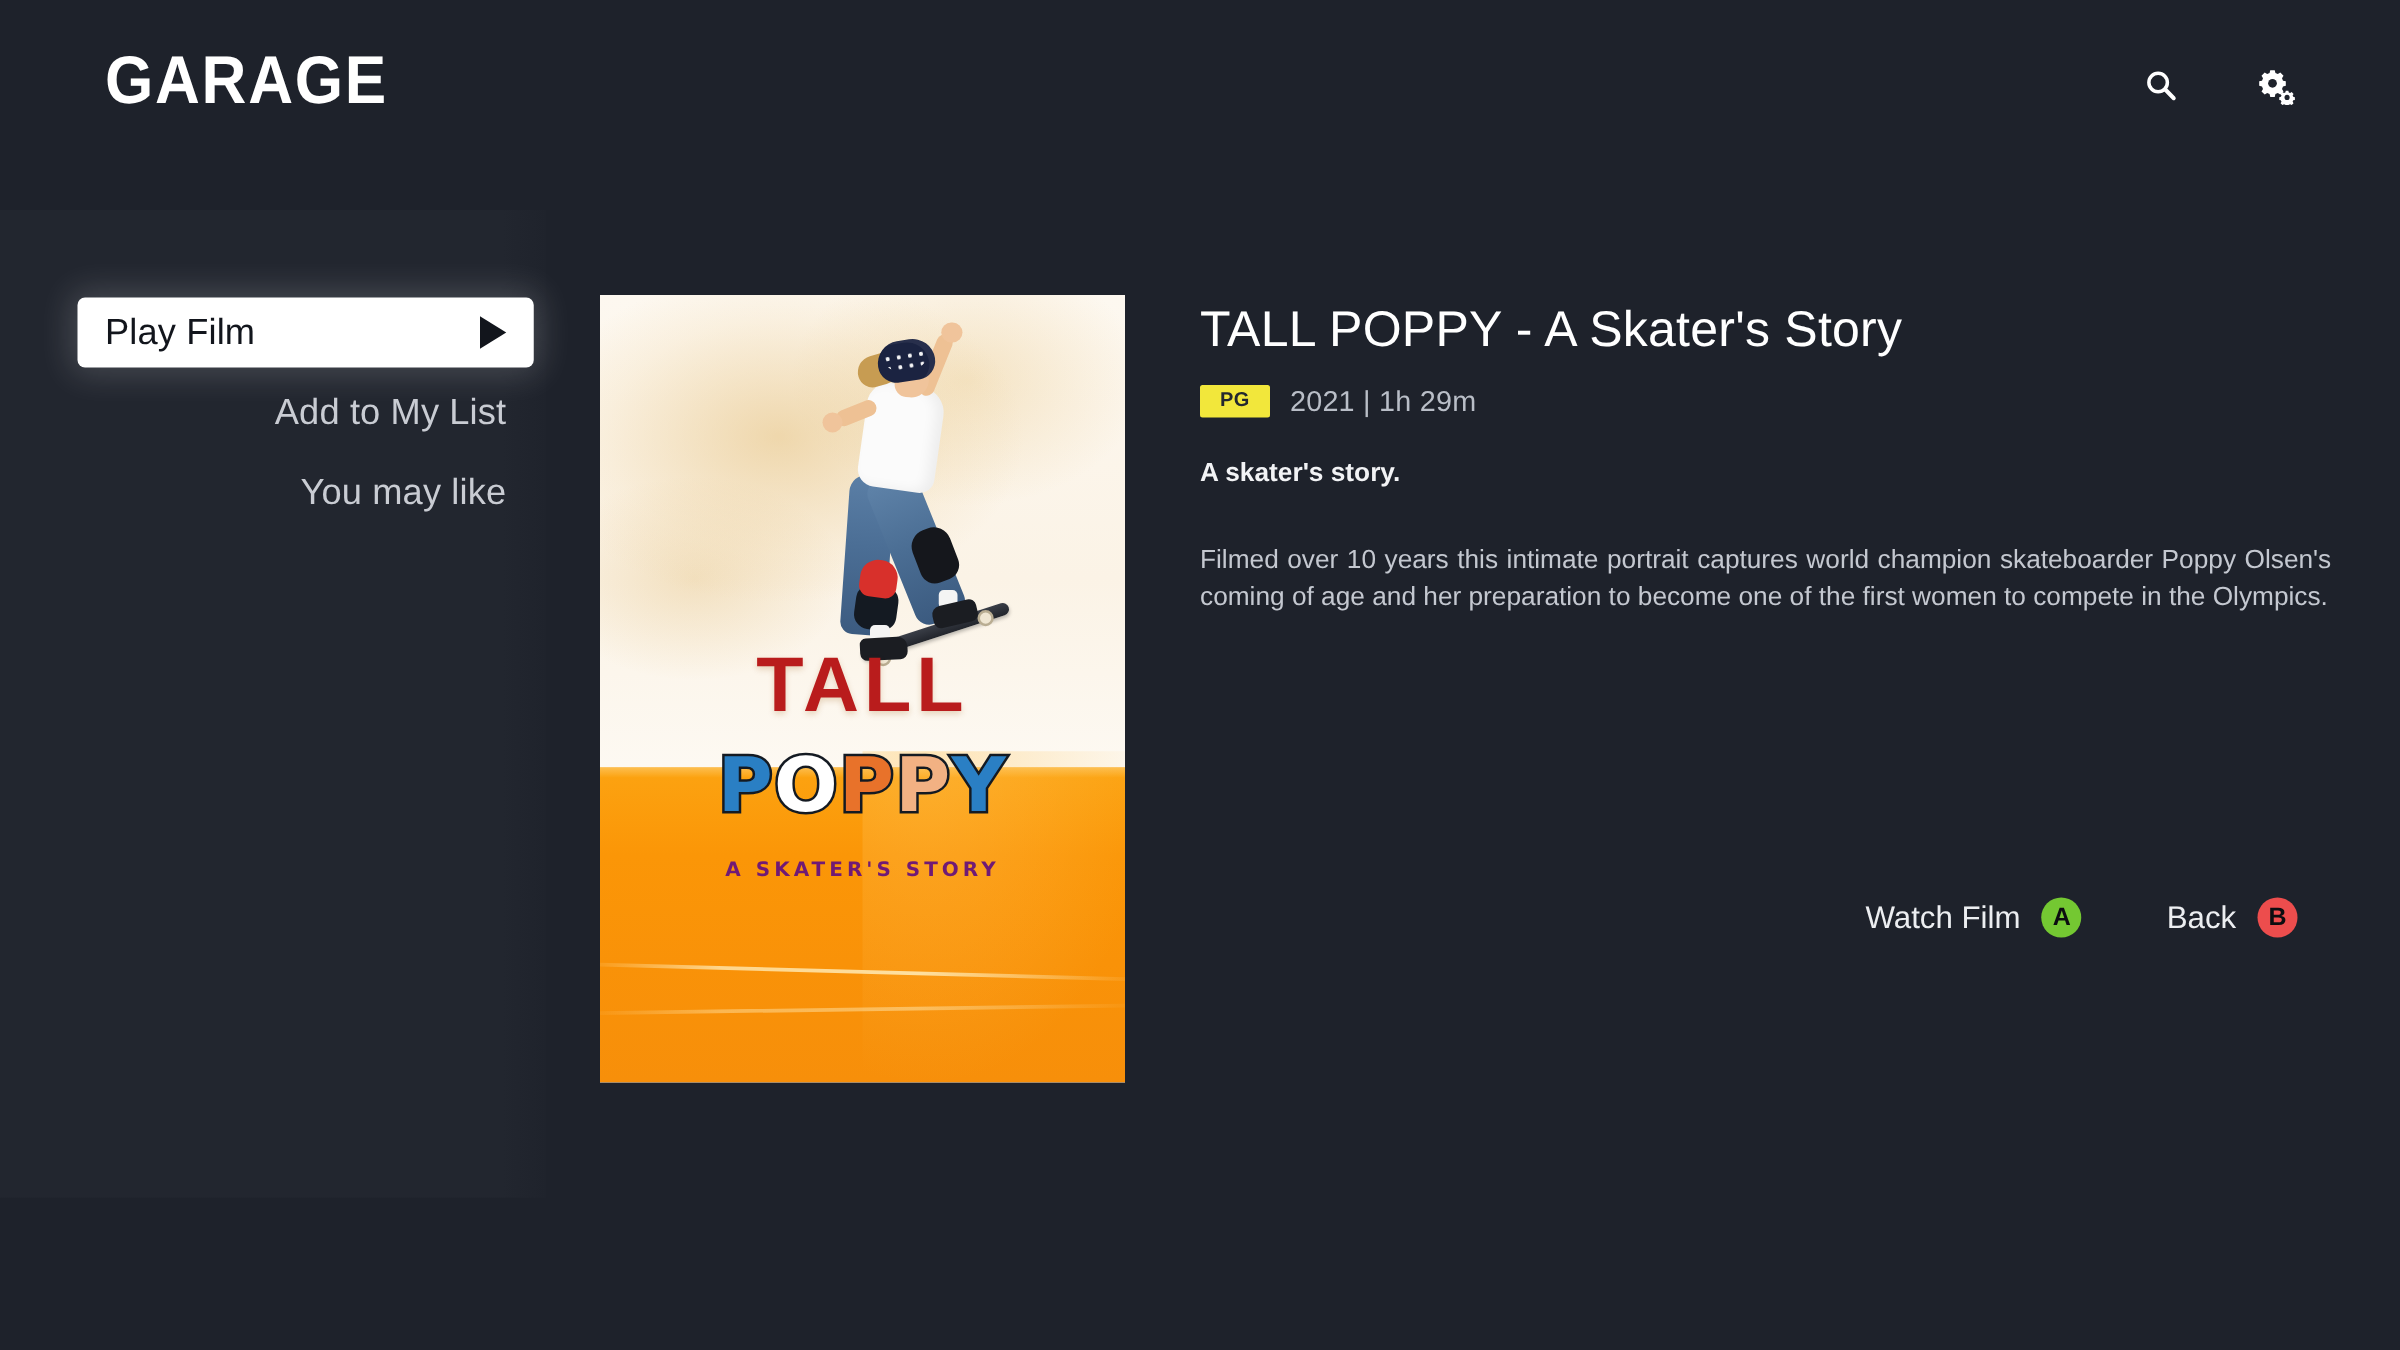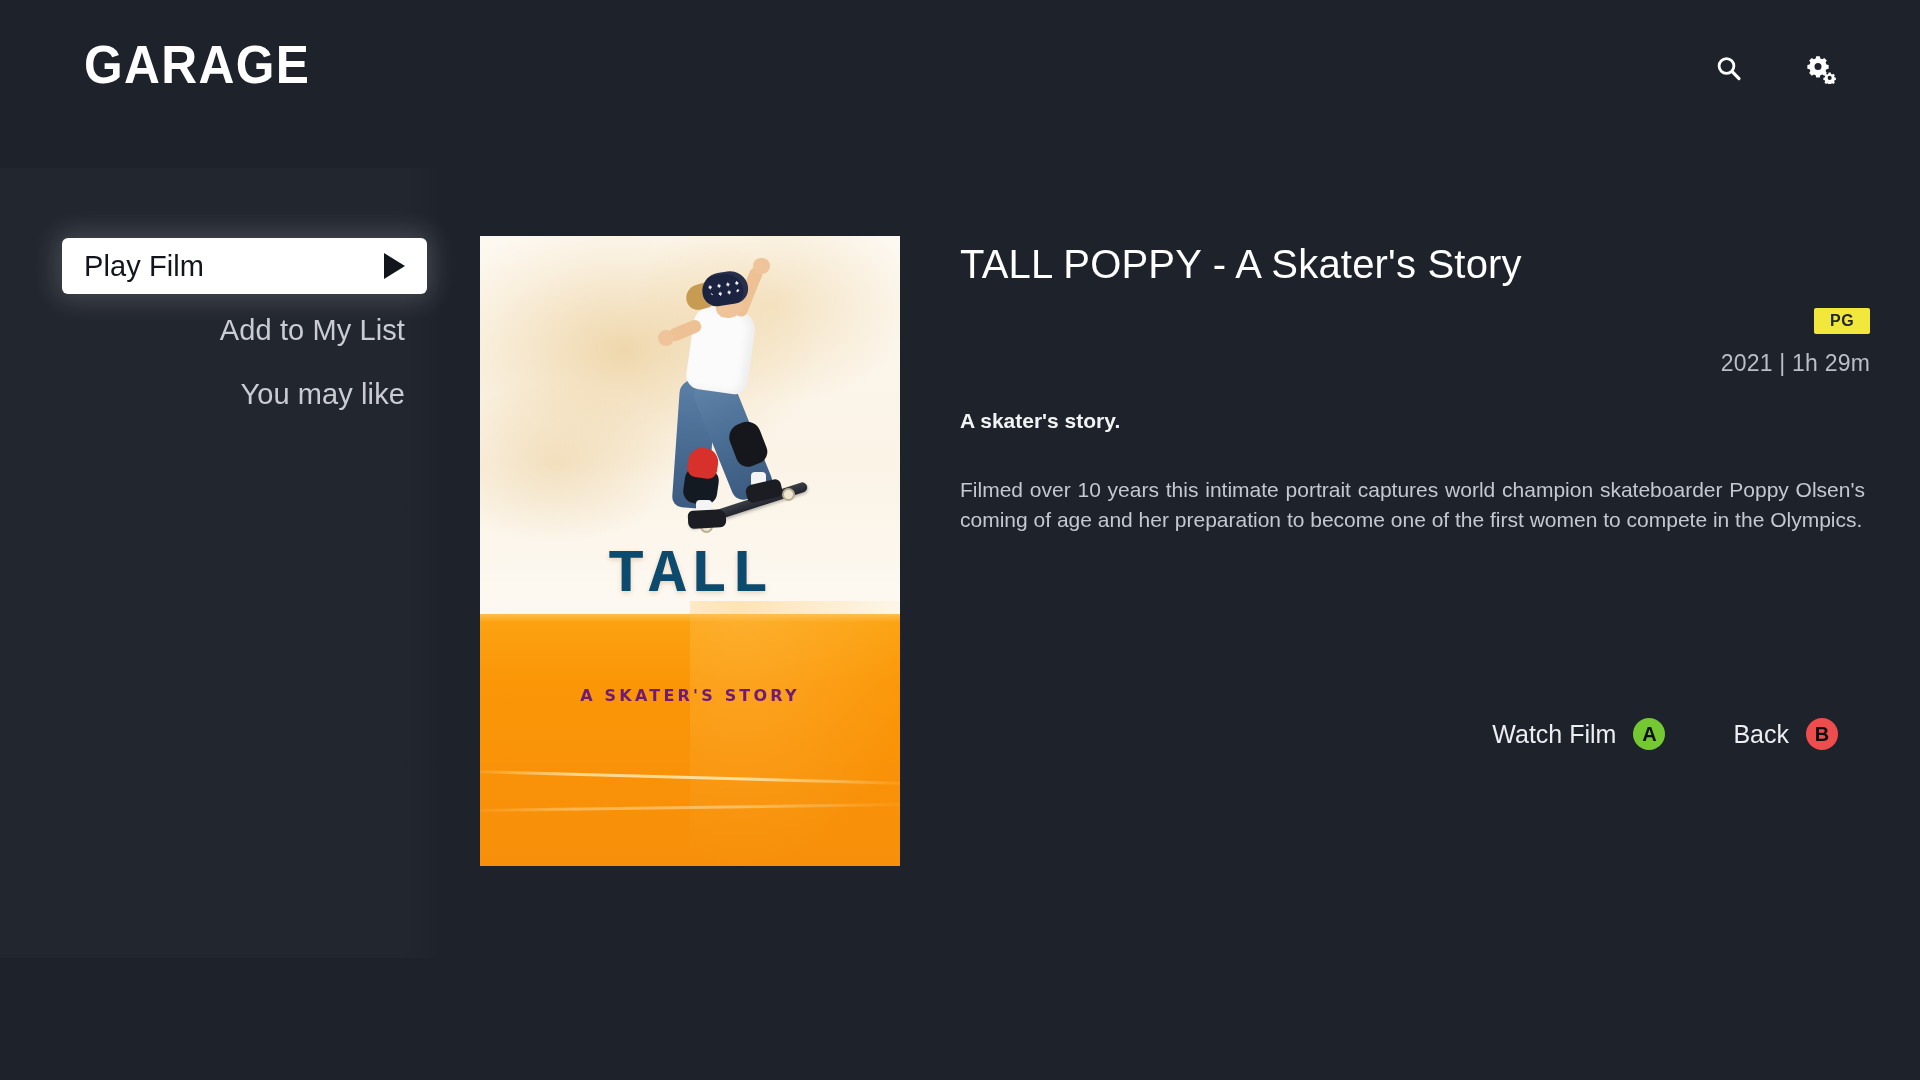--- a/index.html
+++ b/index.html
@@ -111,42 +111,42 @@
   .sock-a { left:46px; top:228px; width:16px; height:16px; background:#f4f4f4; border-radius:4px; }
   .sock-b { left:101px; top:200px; width:15px; height:15px; background:#f4f4f4; border-radius:4px; }
   .shoe-a { left:38px; top:238px; width:38px; height:18px; background:#1b1d22; border-radius:5px 8px 6px 6px; transform:rotate(-3deg); }
   .shoe-b { left:96px; top:210px; width:36px; height:18px; background:#1b1d22; border-radius:7px 6px 6px 6px; transform:rotate(-13deg); }
   .board { left:36px; top:228px; width:124px; height:10px; background:linear-gradient(180deg,#3a3e47 0%,#22252c 100%); border-radius:5px; transform:rotate(-18deg); box-shadow:0 2px 3px rgba(0,0,0,0.25); }
   .wheel1 { left:132px; top:216px; width:13px; height:13px; background:#efe6d2; border-radius:7px; border:2px solid #b9ad92; }
   .wheel2 { left:50px; top:248px; width:13px; height:13px; background:#efe6d2; border-radius:7px; border:2px solid #b9ad92; }
 
   
   .p-tall {
-    position:absolute; left:0; right:0; top:303px; text-align:center;
-    font-family:Liberation Mono, monospace; font-weight:700; font-size:62px;
-    letter-spacing:4px; color:#0c4a6e; text-shadow:0 2px 5px rgba(150,80,0,0.22);
+    position:absolute; left:0; right:0; top:277px; text-align:center;
+    font-family:Liberation Sans, sans-serif; font-weight:700; font-size:62px;
+    letter-spacing:4px; color:#b91c1c; text-shadow:0 2px 5px rgba(150,80,0,0.22);
   }
   .p-poppy { position:absolute; left:0; right:0; top:358px; text-align:center;
     font-family:"DejaVu Sans", sans-serif; font-weight:700; font-size:60px; letter-spacing:1px; }
   .p-poppy span { display:inline-block; -webkit-text-stroke:4px #141a22; paint-order:stroke fill; }
   .pc1 { color:#2a7fc4; }
   .pc2 { color:#ffffff; }
   .pc3 { color:#e8722a; }
   .pc4 { color:#f2b183; }
   .pc5 { color:#2a7fc4; }
   .p-sub {
     position:absolute; left:0; right:0; top:450px; text-align:center;
     font-family:"DejaVu Sans", sans-serif; font-weight:700; font-size:16px;
     letter-spacing:3.2px; color:#701a75;
   }
 
   
   .detail { position:absolute; left:960px; top:242px; width:910px; }
   .film-title { font-size:40px; font-weight:400; color:#ffffff; letter-spacing:0.2px; line-height:1.1; }
-  .meta-row { display:flex; align-items:flex-end; gap:16px; margin-top:22px;flex-direction:column; }
+  .meta-row { display:flex; align-items:flex-start; gap:16px; margin-top:22px; }
   .pg-badge {
     background:#f2e73b; color:#23282f; font-size:16px; font-weight:700;
     padding:3px 16px; border-radius:2px; letter-spacing:0.4px; line-height:1.25;
   }
   .meta-text { color:#b9bec7; font-size:23px; letter-spacing:0.2px; }
   .tagline { margin-top:32px; font-size:21px; font-weight:700; color:#f2f3f5; }
   .synopsis {
     margin-top:42px; font-size:21px; line-height:1.45; color:#c4c8d0;
     text-align:justify; text-justify:inter-word; width:905px;
   }
@@ -235,20 +235,23 @@
       <div class="sk arm-fwd"></div>
       <div class="sk fist-fwd"></div>
       <div class="sk arm-up"></div>
       <div class="sk fist-up"></div>
       <div class="sk hair"></div>
       <div class="sk face"></div>
       <div class="sk helmet"></div>
     </div>
 
     <div class="p-tall">TALL</div>
+    <div class="p-poppy">
+      <span class="pc1">P</span><span class="pc2">O</span><span class="pc3">P</span><span class="pc4">P</span><span class="pc5">Y</span>
+    </div>
     <div class="p-sub">A SKATER'S STORY</div>
   </div>
 
   <div class="detail">
     <div class="film-title">TALL POPPY - A Skater's Story</div>
     <div class="meta-row">
       <span class="pg-badge">PG</span>
       <span class="meta-text">2021 | 1h 29m</span>
     </div>
     <div class="tagline">A skater's story.</div>

